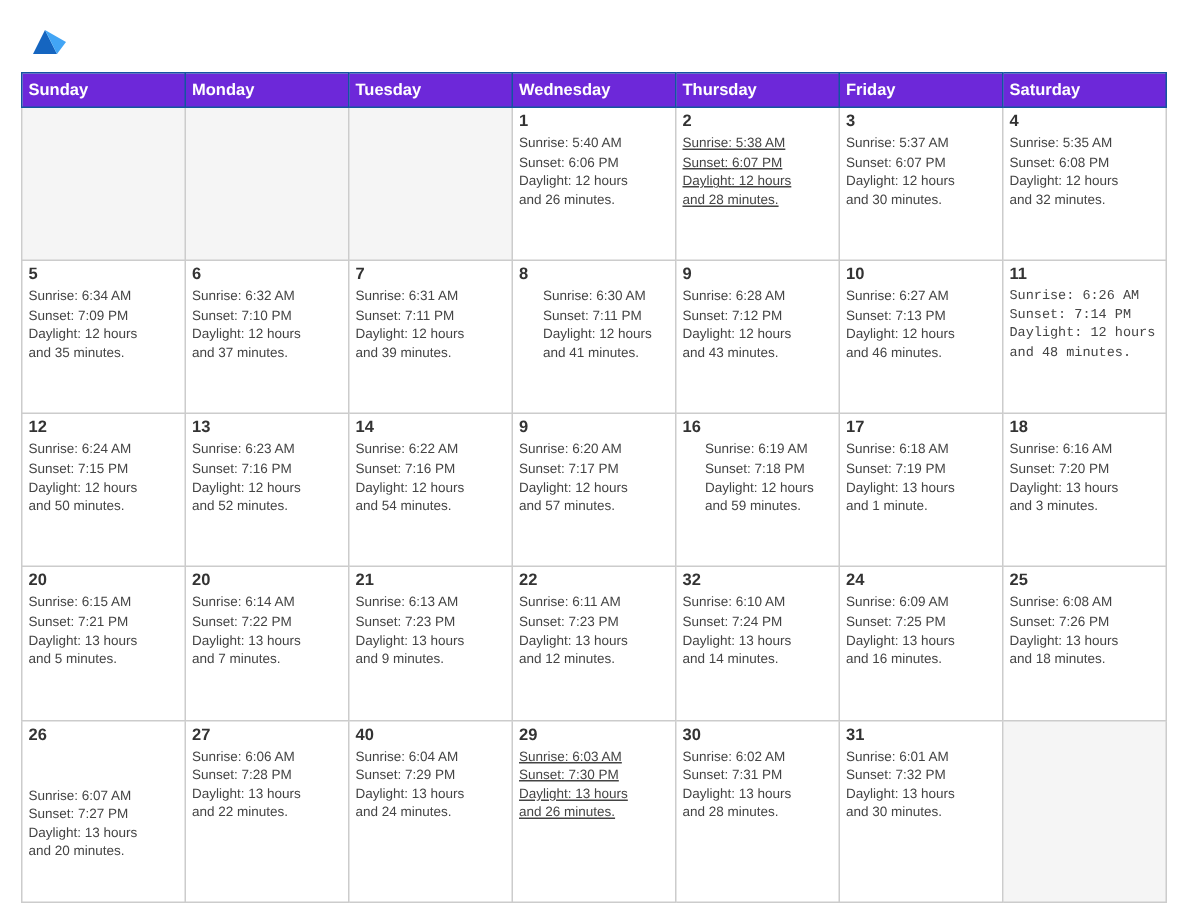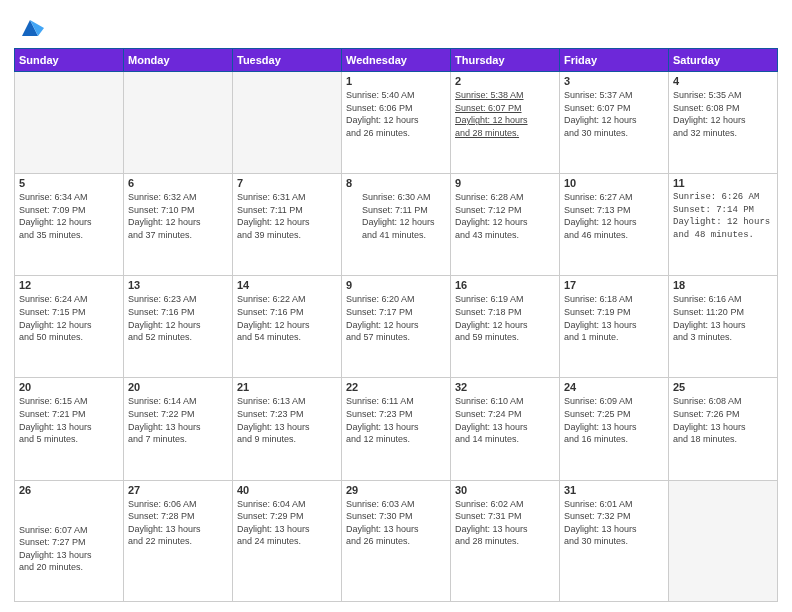--- a/index.html
+++ b/index.html
@@ -239,36 +239,36 @@
           </td>
           <td>
             <span class="day-number">9</span>
             <div class="day-info" style="white-space: pre-line;">Sunrise: 6:20 AM
 Sunset: 7:17 PM
 Daylight: 12 hours
 and 57 minutes.</div>
           </td>
           <td>
             <span class="day-number">16</span>
-            <div class="day-info" style="white-space: pre-line;">Sunrise: 6:19 AM
+            <div class="day-info" style="white-space: pre-line; margin-left: 15px;">Sunrise: 6:19 AM
 Sunset: 7:18 PM
 Daylight: 12 hours
 and 59 minutes.</div>
           </td>
           <td>
             <span class="day-number">17</span>
             <div class="day-info" style="white-space: pre-line;">Sunrise: 6:18 AM
 Sunset: 7:19 PM
 Daylight: 13 hours
 and 1 minute.</div>
           </td>
           <td>
             <span class="day-number">18</span>
             <div class="day-info" style="white-space: pre-line;">Sunrise: 6:16 AM
-Sunset: 11:20 PM
+Sunset: 7:20 PM
 Daylight: 13 hours
 and 3 minutes.</div>
           </td>
         </tr>
         <tr>
           <td>
             <span class="day-number">20</span>
             <div class="day-info" style="white-space: pre-line;">Sunrise: 6:15 AM
 Sunset: 7:21 PM
 Daylight: 13 hours
@@ -334,21 +334,21 @@
           </td>
           <td>
             <span class="day-number">40</span>
             <div class="day-info" style="white-space: pre-line;">Sunrise: 6:04 AM
 Sunset: 7:29 PM
 Daylight: 13 hours
 and 24 minutes.</div>
           </td>
           <td>
             <span class="day-number">29</span>
-            <div class="day-info" style="white-space: pre-line;">Sunrise: 6:03 AM
+            <div class="day-info" style="white-space: pre-line; text-decoration: underline;">Sunrise: 6:03 AM
 Sunset: 7:30 PM
 Daylight: 13 hours
 and 26 minutes.</div>
           </td>
           <td>
             <span class="day-number">30</span>
             <div class="day-info" style="white-space: pre-line;">Sunrise: 6:02 AM
 Sunset: 7:31 PM
 Daylight: 13 hours
 and 28 minutes.</div>

